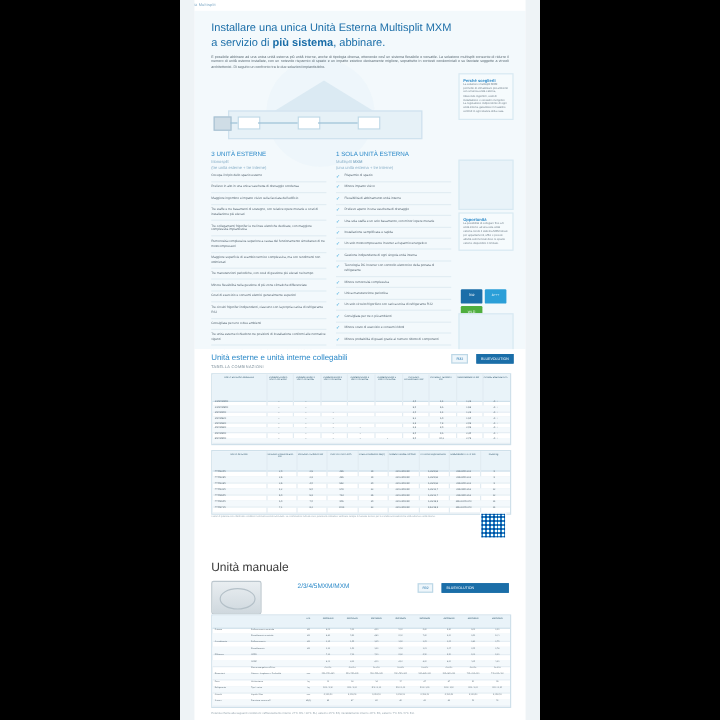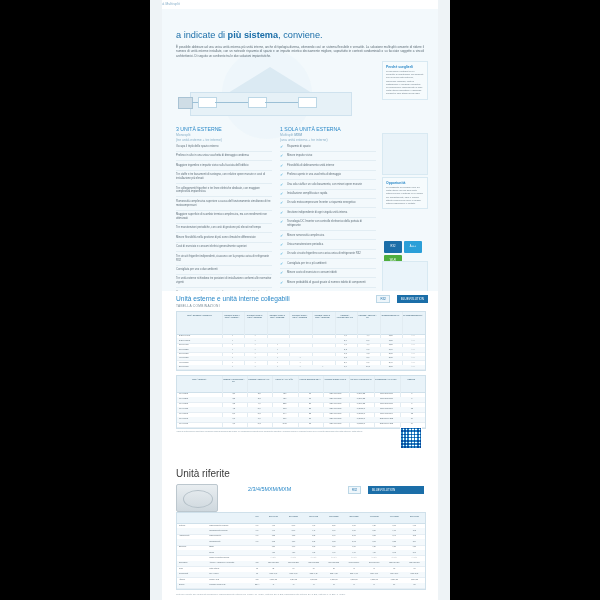--- a/index.html
+++ b/index.html
@@ -61,22 +61,22 @@
 <div class="page">
 
   <div class="blk brandbar" style="left:0;top:0;width:300px;">
     <div class="bt">Unità Multisplit</div>
   </div>
 
   <div class="blk" style="left:12px;top:9px;width:276px;height:282px;background:#f3f9fc;">
     <div class="wm"></div>
 
     <div class="h1">
-      <br>
-      <span>a indicate di </span><span class="b">più sistema</span><span>, conviene.</span>
+      <span>Installare una unica Unità Esterna Multisplit MXM</span><br>
+      <span>a servizio di </span><span class="b">più sistema</span><span>, abbinare.</span>
     </div>
 
     <div class="intro">È possibile abbinare ad una unica unità esterna più unità interne, anche di tipologia diversa, ottenendo così un sistema flessibile e versatile. La soluzione multisplit consente di ridurre il numero di unità esterne installate, con un notevole risparmio di spazio e un impatto estetico decisamente migliore, soprattutto in contesti condominiali o su facciate soggette a vincoli architettonici. Di seguito un confronto tra le due soluzioni impiantistiche.</div>
 
     <div class="diagram">
       <div class="house"></div>
       <div class="hbody"></div>
       <div class="unit-out"></div>
       <div class="arrow" style="left:16px;top:41px;width:14px;"></div>
       <div class="room" style="left:22px;top:36px;"></div>
@@ -354,21 +354,21 @@
         <div class="rcell" style="left: 171.74px; top: 46.4px; width: 24.42px; text-align: center;">9,52/15,9</div>
         <div class="rcell" style="left: 197.16px; top: 46.4px; width: 24.42px; text-align: center;">295×1100×272</div>
         <div class="rcell" style="left: 222.58px; top: 46.4px; width: 24.42px; text-align: center;">14</div>
       </div>
 
     <div style="position:absolute;left:14px;top:139px;width:208px;font-size:1.9px;line-height:2.7px;color:#8fa0ab;">I valori di potenza sono riferiti alle condizioni nominali secondo EN 14511. Le combinazioni indicate sono puramente indicative: verificare sempre il manuale tecnico per le corrette associazioni tra unità esterna e unità interne.</div>
     <div class="qr" style="left:238px;top:136px;"></div>
   </div>
 
   <div class="blk sec3" style="left:12px;top:456px;width:276px;height:144px;">
-    <h2>Unità riferite</h2>
+    <h2>Unità manuale</h2>
     <div class="prodimg"></div>
     <div class="modelname">2/3/4/5MXM/MXM</div>
     <div class="codebadge2">R32</div>
     <div class="codebadge" style="left:206px;top:30px;background:#1b6ea8;color:#fff;border-color:#1b6ea8;">BLUEVOLUTION</div>
 
     <div class="tbl" id="tbl3" style="left:14px;top:56px;width:248px;height:76px;">
         <div class="hd" style="height: 10px;"></div>
         <div class="hcell" style="left: 1px; top: 2px; width: 30.24px;"></div>
         <div class="hcell" style="left: 32.24px; top: 2px; width: 40.16px;"></div>
         <div class="hcell" style="left: 74.4px; top: 2px; width: 11.4px;">u.m.</div>

